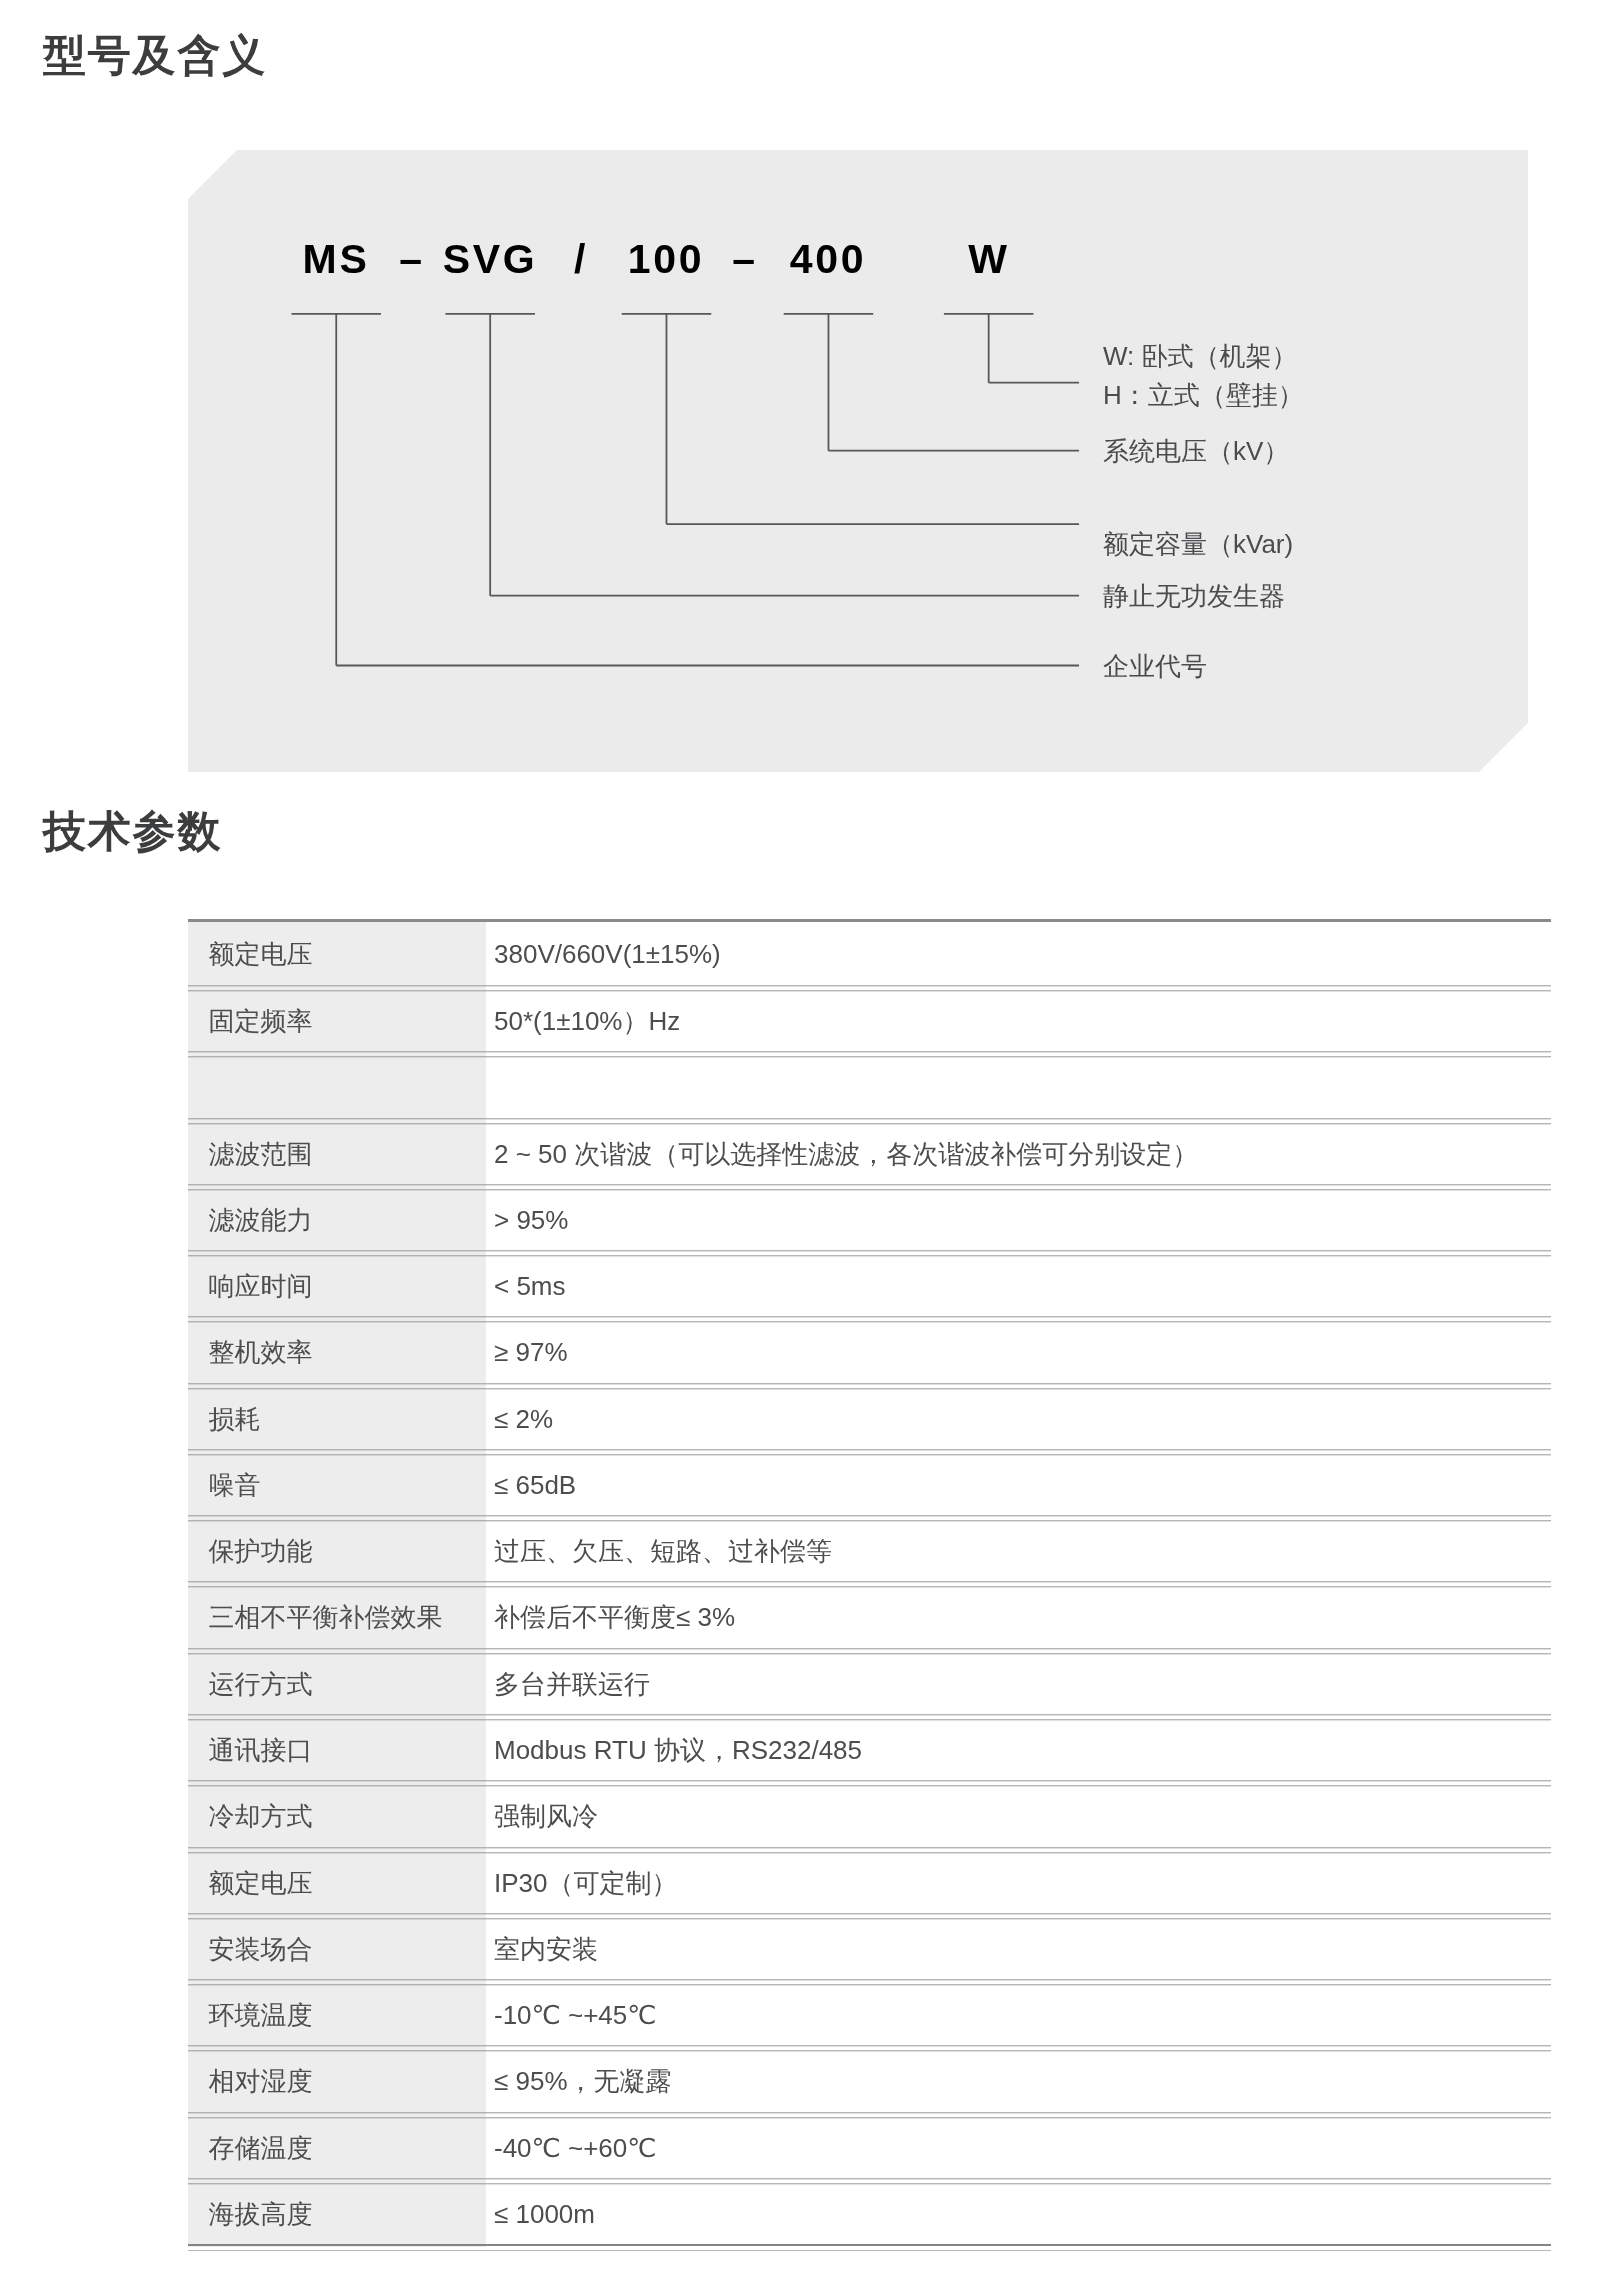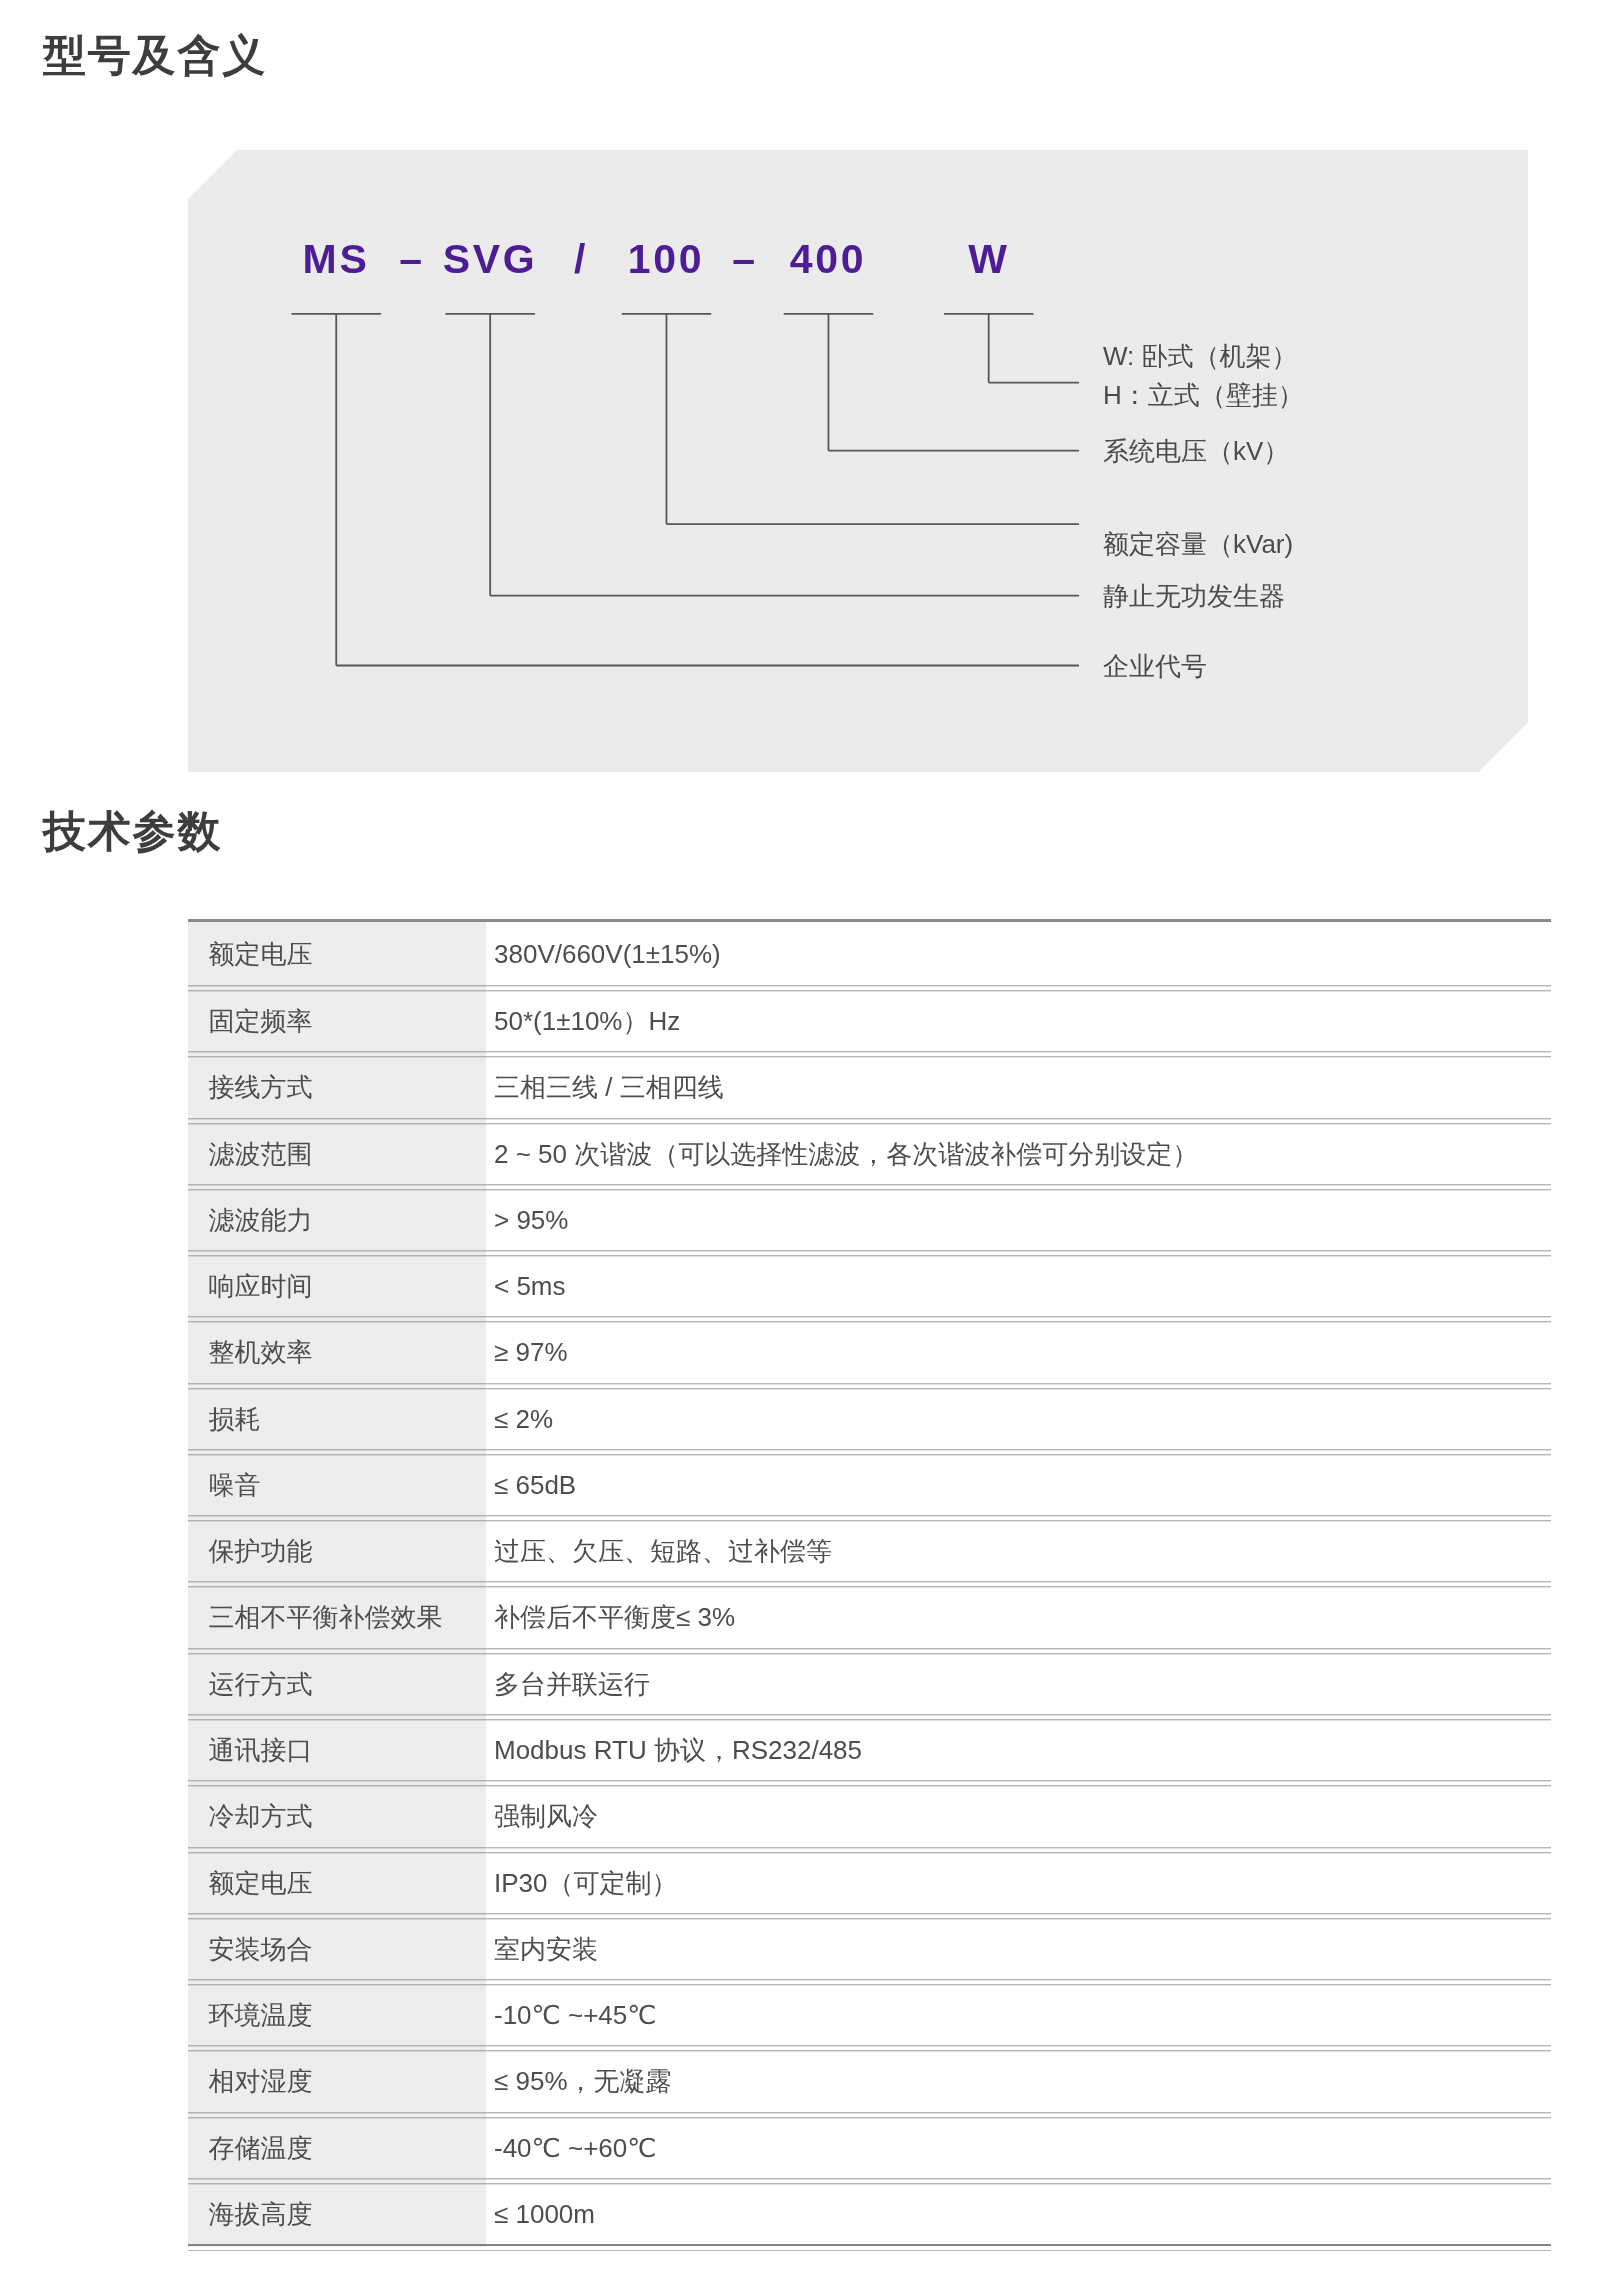--- a/index.html
+++ b/index.html
@@ -32,21 +32,21 @@
     background: #ebebec;
     clip-path: polygon(49px 0, 100% 0, 100% calc(100% - 49px),
                        calc(100% - 49px) 100%, 0 100%, 0 49px);
   }
   .model-seg {
     position: absolute;
     top: 84px;
     transform: translateX(-50%);
     font-size: 41px;
     font-weight: bold;
-    color: #4c1d95;
+    color: #000000;
     letter-spacing: 2.7px;
     line-height: 50px;
     white-space: nowrap;
   }
   .diagram-lines { position: absolute; left: 0; top: 0; }
   .diagram-label {
     position: absolute;
     left: 915px;
     font-size: 26px;
     color: #4a4b4d;
@@ -163,24 +163,20 @@
   <div class="label-col-bg"></div>
   <div class="tbl-top-border"></div>
 
   <div class="spec-row" style="top:2.7px">
     <div class="spec-label">额定电压</div>
     <div class="spec-value">380V/660V(1±15%)</div>
   </div>
   <div class="spec-row" style="top:69px">
     <div class="spec-label">固定频率</div>
     <div class="spec-value">50*(1±10%）Hz</div>
-  </div>
-  <div class="spec-row" style="top:135px">
-    <div class="spec-label">接线方式</div>
-    <div class="spec-value">三相三线 / 三相四线</div>
   </div>
   <div class="spec-row" style="top:202px">
     <div class="spec-label">滤波范围</div>
     <div class="spec-value">2 ~ 50 次谐波（可以选择性滤波，各次谐波补偿可分别设定）</div>
   </div>
   <div class="spec-row" style="top:268px">
     <div class="spec-label">滤波能力</div>
     <div class="spec-value">&gt; 95%</div>
   </div>
   <div class="spec-row" style="top:334px">

